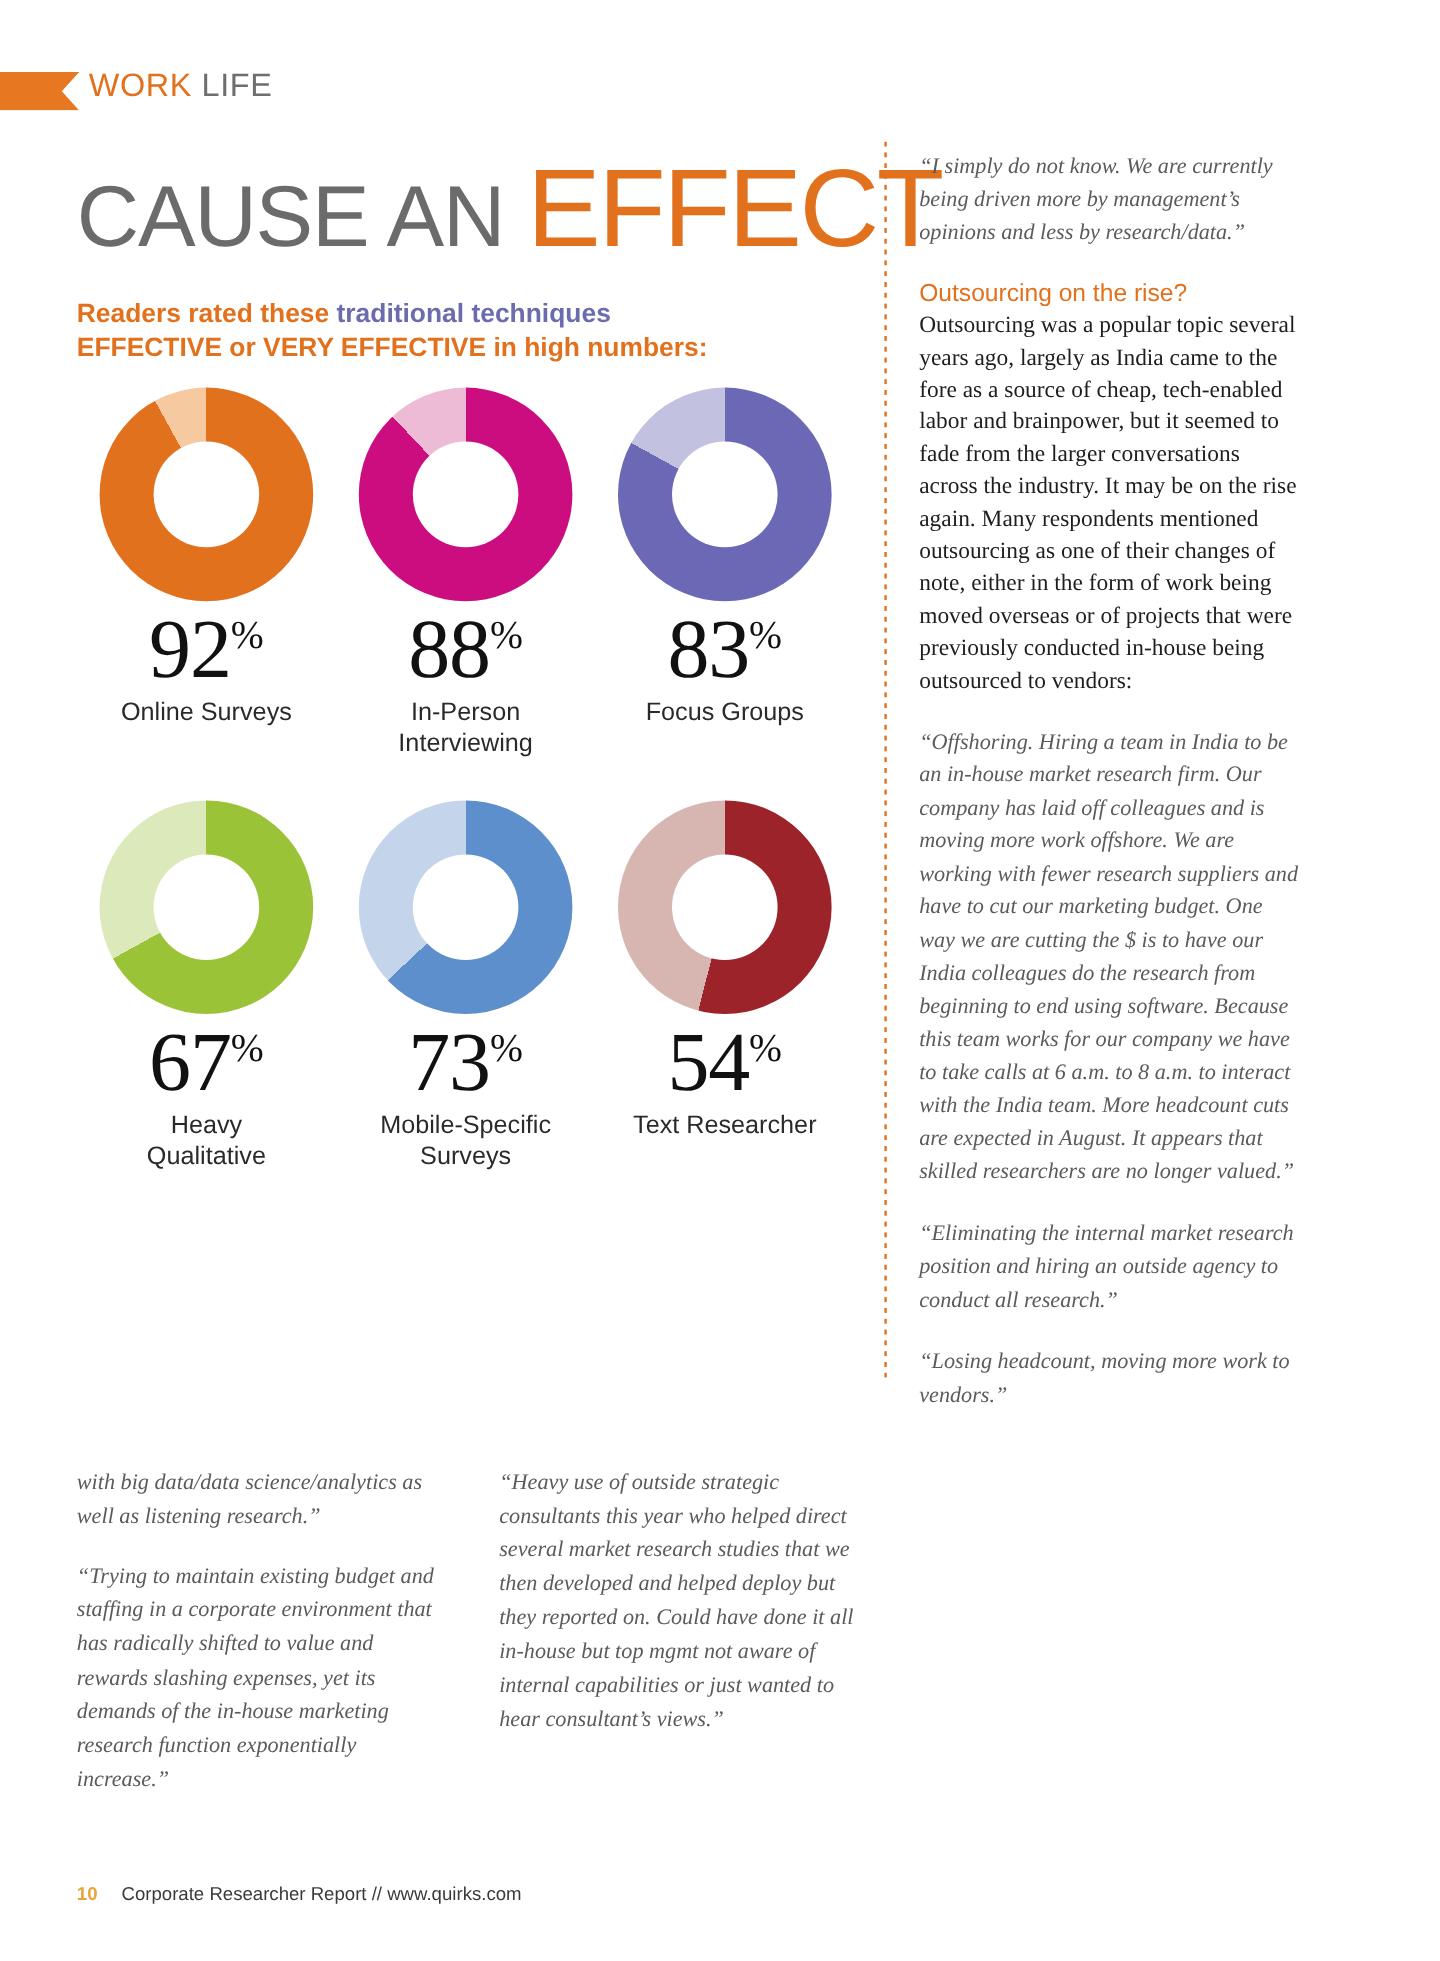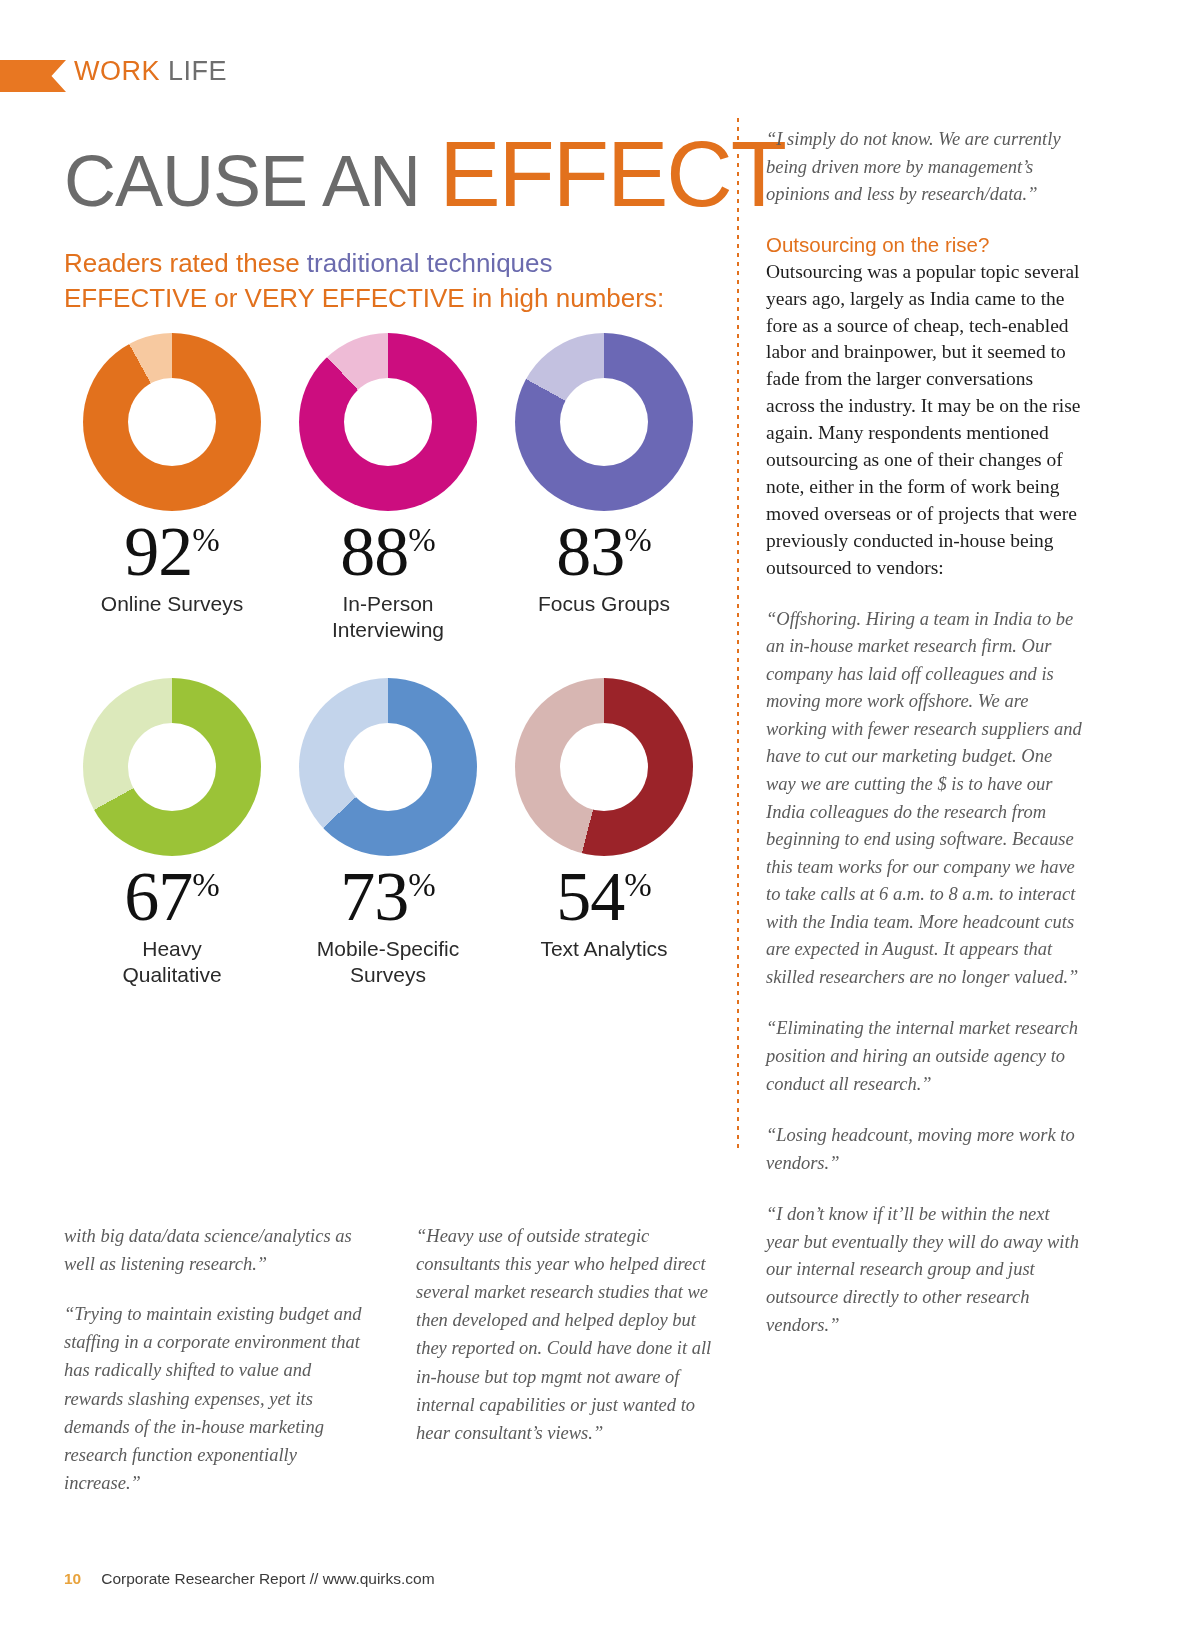--- a/index.html
+++ b/index.html
@@ -63,24 +63,24 @@
     letter-spacing: -1px;
   }
   .big-title .t2 {
     font-size: 92px;
     color: #E2711D;
     font-weight: 400;
     letter-spacing: -2px;
   }
 
   .section-head {
-    font-size: 26px;
+    font-size: 22px;
     line-height: 1.33;
     margin-bottom: 10px;
-    font-weight: 400;
+    font-weight: 700;
   }
   .section-head .o { color: #E2711D; }
   .section-head .p { color: #6B6BAE; }
 
   
   .donut-row {
     display: flex;
     width: 650px;
   }
   .donut-cell {
@@ -272,21 +272,21 @@
         <span>Mobile-Specific</span><br>
         <span>Surveys</span>
       </div>
     </div>
 
     <div class="donut-cell">
       <div class="donut" style="background: conic-gradient(rgb(155, 35, 41) 0deg, rgb(155, 35, 41) 194.4deg, rgb(215, 182, 178) 194.4deg, rgb(215, 182, 178) 360deg);"></div>
       <div class="pct">
         <span class="num">54</span><span class="sym">%</span>
       </div>
-      <div class="donut-label">Text Analytics</div>
+      <div class="donut-label">Text Researcher</div>
     </div>
 
   </div>
 </div>
 
 <div class="bottom-quotes">
   <div class="bq-col">
     <p class="quote">with big data/data science/analytics as well as listening research.”</p>
     <p class="quote">“Trying to maintain existing budget and staffing in a corporate environment that has radically shifted to value and rewards slashing expenses, yet its demands of the in-house marketing research function exponentially increase.”</p>
   </div>
@@ -297,18 +297,17 @@
 
 <div class="divider"></div>
 
 <div class="right-col">
   <p class="r-quote">“I simply do not know. We are currently being driven more by management’s opinions and less by research/data.”</p>
   <h2 class="r-subhead">Outsourcing on the rise?</h2>
   <p class="r-body">Outsourcing was a popular topic several years ago, largely as India came to the fore as a source of cheap, tech-enabled labor and brainpower, but it seemed to fade from the larger conversations across the industry. It may be on the rise again. Many respondents mentioned outsourcing as one of their changes of note, either in the form of work being moved overseas or of projects that were previously conducted in-house being outsourced to vendors:</p>
   <p class="r-quote">“Offshoring. Hiring a team in India to be an in-house market research firm. Our company has laid off colleagues and is moving more work offshore. We are working with fewer research suppliers and have to cut our marketing budget. One way we are cutting the $ is to have our India colleagues do the research from beginning to end using software. Because this team works for our company we have to take calls at 6 a.m. to 8 a.m. to interact with the India team. More headcount cuts are expected in August. It appears that skilled researchers are no longer valued.”</p>
   <p class="r-quote">“Eliminating the internal market research position and hiring an outside agency to conduct all research.”</p>
   <p class="r-quote">“Losing headcount, moving more work to vendors.”</p>
-  <p class="r-quote">“I don’t know if it’ll be within the next year but eventually they will do away with our internal research group and just outsource directly to other research vendors.”</p>
 </div>
 
 <div class="footer">
   <span class="pg">10</span><span class="ft">Corporate Researcher Report  //  www.quirks.com</span>
 </div>
 
 </body></html>

